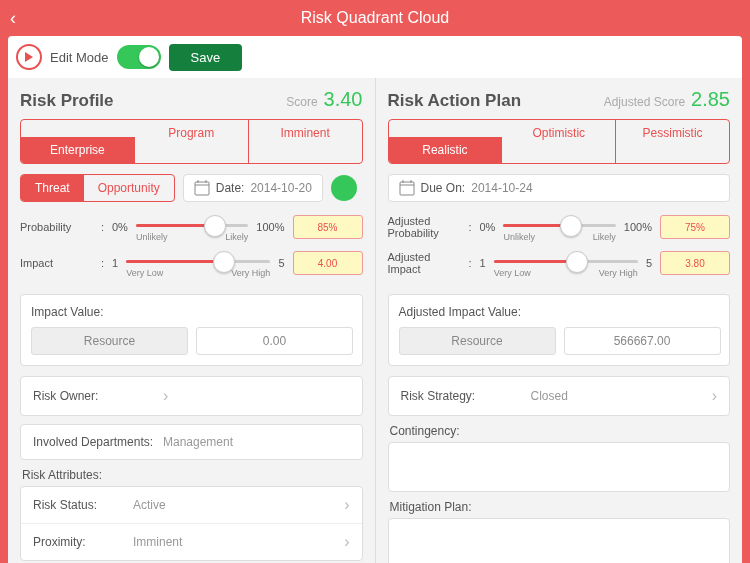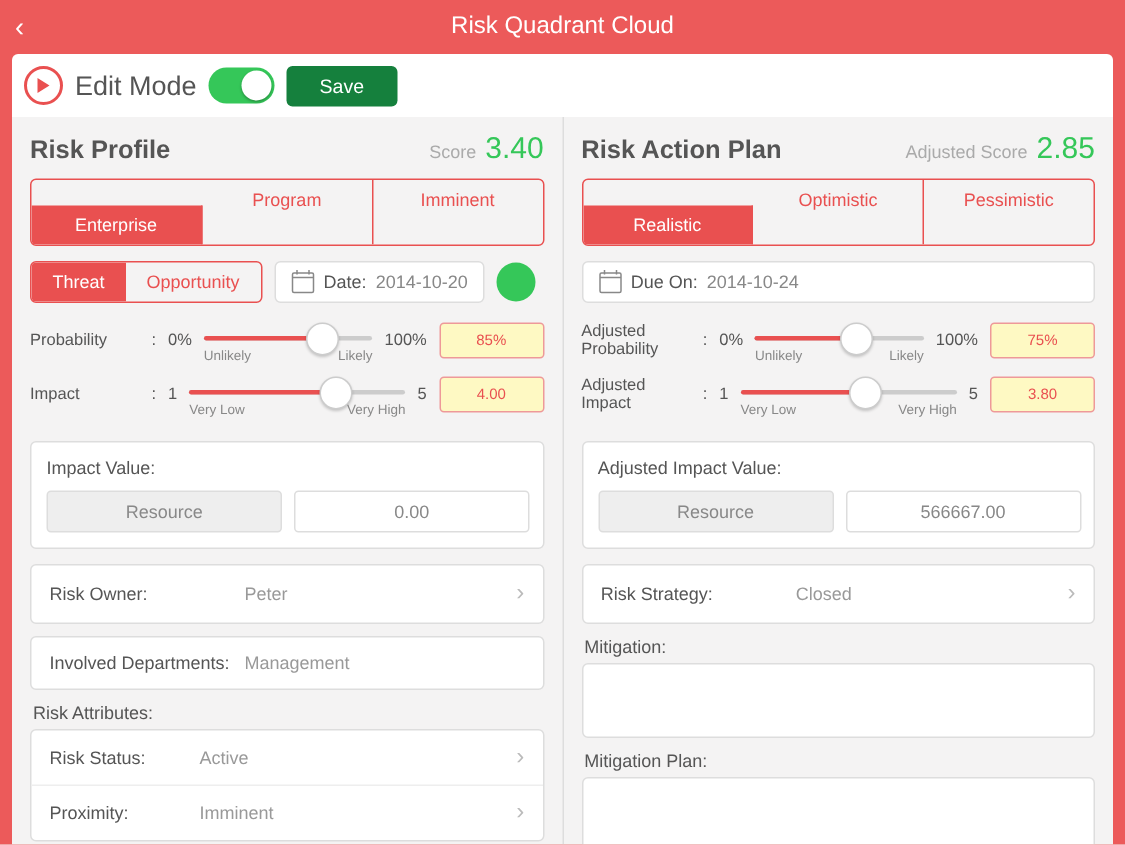--- a/index.html
+++ b/index.html
@@ -50,21 +50,21 @@
 .listrow .k { color: #555; width: 130px; }
 .listrow .v { color: #999; flex: 1; }
 .chev { color: #bbb; font-size: 16px; }
 .sect { font-size: 12px; color: #555; margin: 6px 0 4px 2px; }
 .attrbox { background: #fff; border: 1px solid #ddd; border-radius: 4px; overflow: hidden; }
 .attrbox .ar { display: flex; align-items: center; padding: 9px 12px; border-bottom: 1px solid #eee; font-size: 12px; }
 .attrbox .ar:last-child { border-bottom: none; }
 .attrbox .k { width: 100px; color: #555; }
 .attrbox .v { flex: 1; color: #999; }
 .ta { background: #fff; border: 1px solid #ddd; border-radius: 4px; height: 50px; margin-bottom: 8px; }
-.edit { color: #555; font-size: 18px; }
+.edit { color: #555; font-size: 13px; }
 </style>
 </head>
 <body>
 
 <div class="titlebar">
   <span class="back">‹</span>
   <span>Risk Quadrant Cloud</span>
 </div>
 
 <div class="topbar">
@@ -145,21 +145,20 @@
     <div class="card">
       <div class="ttl">Impact Value:</div>
       <div class="flds">
         <input class="gray" value="Resource" style="">
         <input value="0.00" style="">
       </div>
     </div>
 
     <div class="listrow">
       <span class="k">Risk Owner:</span>
-      <span class="v">Peter</span>
       <span class="chev">›</span>
     </div>
 
     <div class="listrow">
       <span class="k">Involved Departments:</span>
       <span class="v">Management</span>
     </div>
 
     <div class="sect">Risk Attributes:</div>
     <div class="attrbox">
@@ -240,19 +239,19 @@
         <input value="566667.00" style="">
       </div>
     </div>
 
     <div class="listrow">
       <span class="k">Risk Strategy:</span>
       <span class="v">Closed</span>
       <span class="chev">›</span>
     </div>
 
-    <div class="sect">Mitigation:</div>
+    <div class="sect">Contingency:</div>
     <div class="ta"></div>
 
     <div class="sect">Mitigation Plan:</div>
     <div class="ta"></div>
   </div>
 </div>
 
 </body></html>

